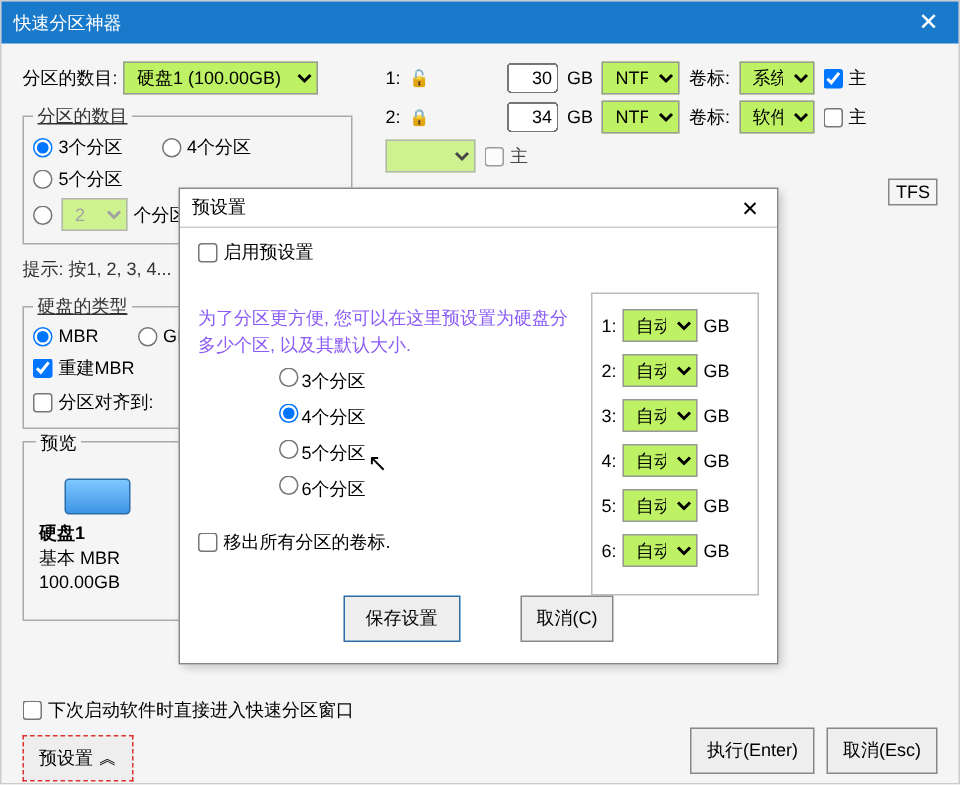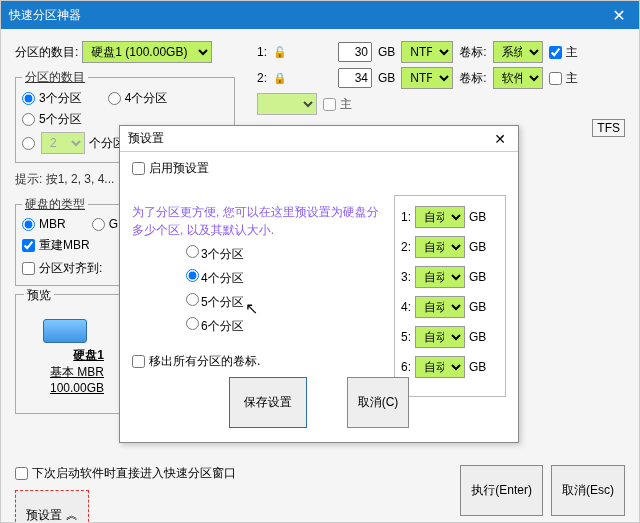--- a/index.html
+++ b/index.html
@@ -21,24 +21,24 @@
   input[type=radio], input[type=checkbox] { margin: 0 2px 0 0; }
   .size-input { width: 34px; text-align: right; margin-left: 47px; }
   .fs-select { width: 52px; }
   .vol-select { width: 50px; }
   .lock { width: 12px; display: inline-block; text-align: center; color: #555; font-size: 11px;}
   .part-row { display: flex; align-items: center; gap: 6px; margin-bottom: 4px; }
   .disk-type { margin-top: 8px; }
   .hint { margin-top: 4px; color: #333; }
   .preview-box { border: 1px solid #aaa; padding: 24px 10px 16px 10px; margin-top: 6px; position: relative; }
   .preview-box .lbl { position: absolute; top: -8px; left: 8px; background: #f5f5f5; padding: 0 3px; }
-  .disk-card { display: inline-block; width: 78px; text-align: right; text-decoration: underline; }
+  .disk-card { display: inline-block; width: 78px; text-align: left; }
   .disk-icon { width: 44px; height: 24px; background: linear-gradient(#7fc8ff,#3e94e6); border-radius: 3px; margin: 0 auto 4px; border: 1px solid #2b6ea8; }
   .bottom-bar { position: absolute; left: 14px; right: 14px; bottom: 6px; }
-  .btn { border: 1px solid #888; background: #eee; padding: 16px 10px; cursor: pointer; display: inline-flex; align-items: center; gap: 4px; }
+  .btn { border: 1px solid #888; background: #eee; padding: 6px 10px; cursor: pointer; display: inline-flex; align-items: center; gap: 4px; }
   .btn.active { border: 1px dashed #d33; }
   .right-btns { position: absolute; right: 0; bottom: 0; display: flex; gap: 8px; }
   
   .dialog { position: absolute; left: 118px; top: 96px; width: 400px; height: 318px; background: #fff; border: 1px solid #888; box-shadow: 2px 2px 6px rgba(0,0,0,.2); z-index: 10; }
   .dialog .dlg-title { height: 26px; border-bottom: 1px solid #ccc; display: flex; align-items: center; padding: 0 8px; }
   .dialog .dlg-title .t { flex: 1; }
   .dialog .dlg-title .x { font-size: 14px; width: 20px; text-align: center; }
   .dialog .dlg-body { padding: 10px 12px; display: flex; gap: 14px; }
   .dlg-left { flex: 1; }
   .dlg-right { width: 112px; border: 1px solid #bbb; padding: 10px 6px; }

